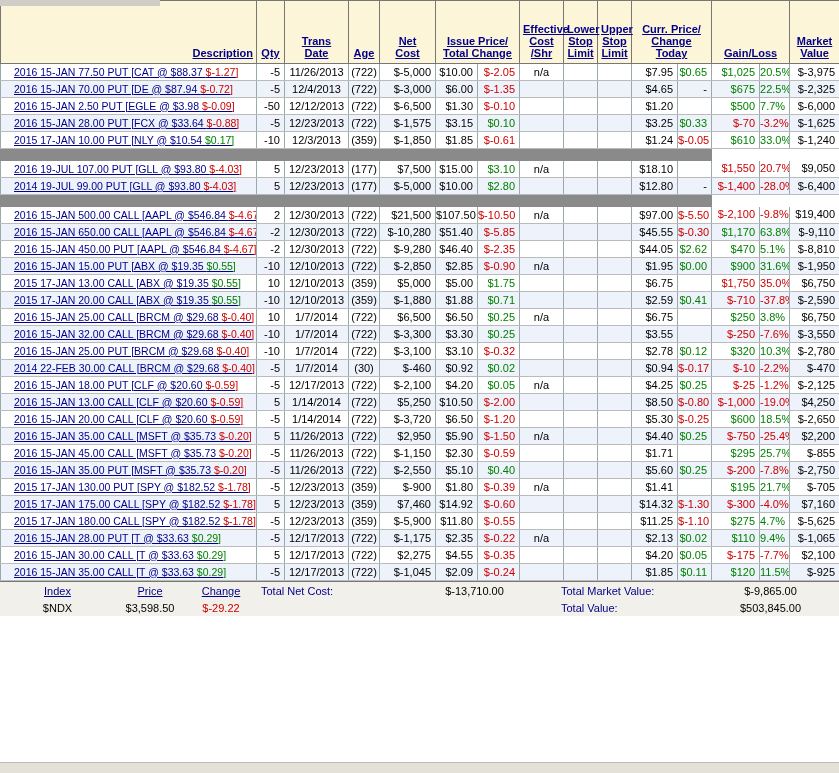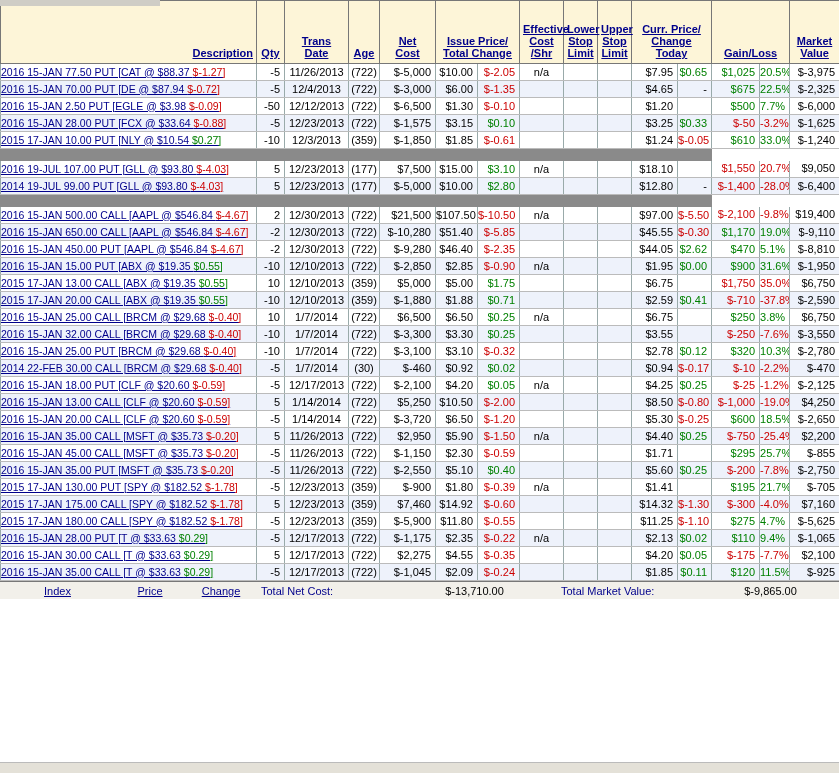--- a/index.html
+++ b/index.html
@@ -25,21 +25,21 @@
     border-right:1px solid #9aa;
     border-bottom:1px solid #bbb;
     font-size:11px;
     height:16px;
     line-height:15px;
     white-space:nowrap;
     overflow:hidden;
   }
   tr.row td{background:#ffffff;}
   tr.row.alt td{background:#eef2fb;}
-  td.desc{color:#00008b;text-decoration:underline;padding-left:0;font-size:10.5px;}
+  td.desc{color:#00008b;text-decoration:underline;padding-left:13px;font-size:10.5px;}
   td.num{text-align:right;padding-right:4px;}
   td.ctr{text-align:center;}
   .grn{color:#008000;}
   .red{color:#cc0000;}
   .blk{color:#000;}
   tr.spacer td{background:#8a8a8a;height:11px;border-left:1px solid #8a8a8a;border-right:1px solid #8a8a8a;border-bottom:1px solid #8a8a8a;}
   
   #footer{width:839px;border-top:1px solid #777;background:#f2f0ea;}
   .ftbl{width:839px;border-collapse:collapse;table-layout:fixed;}
   .ftbl td{border:0;background:#f2f0ea;font-size:11px;height:17px;line-height:16px;padding:0 4px;}
@@ -182,26 +182,26 @@
           <td class="ctr">12/23/2013</td>
           <td class="ctr">(722)</td>
           <td class="num">$-1,575</td>
           <td class="num">$3.15</td>
           <td class="num grn">$0.10</td>
           <td class="ctr"></td>
           <td class="ctr"></td>
           <td class="ctr"></td>
           <td class="num">$3.25</td>
           <td class="num grn">$0.33</td>
-          <td class="num red">$-50</td>
+          <td class="num red">$-70</td>
           <td class="num red">-3.2%</td>
           <td class="num">$-1,625</td>
         </tr>
         <tr class="row">
-          <td class="desc">2015 17-JAN 10.00 PUT [NLY @ $10.54 <span class="grn">$0.27]</span></td>
+          <td class="desc">2015 17-JAN 10.00 PUT [NLY @ $10.54 <span class="grn">$0.17]</span></td>
           <td class="num">-10</td>
           <td class="ctr">12/3/2013</td>
           <td class="ctr">(359)</td>
           <td class="num">$-1,850</td>
           <td class="num">$1.85</td>
           <td class="num red">$-0.61</td>
           <td class="ctr"></td>
           <td class="ctr"></td>
           <td class="ctr"></td>
           <td class="num">$1.24</td>
@@ -274,21 +274,21 @@
           <td class="ctr">(722)</td>
           <td class="num">$-10,280</td>
           <td class="num">$51.40</td>
           <td class="num red">$-5.85</td>
           <td class="ctr"></td>
           <td class="ctr"></td>
           <td class="ctr"></td>
           <td class="num">$45.55</td>
           <td class="num red">$-0.30</td>
           <td class="num grn">$1,170</td>
-          <td class="num grn">19.0%</td>
+          <td class="num grn">63.8%</td>
           <td class="num">$-9,110</td>
         </tr>
         <tr class="row">
           <td class="desc">2016 15-JAN 450.00 PUT [AAPL @ $546.84 <span class="red">$-4.67]</span></td>
           <td class="num">-2</td>
           <td class="ctr">12/30/2013</td>
           <td class="ctr">(722)</td>
           <td class="num">$-9,280</td>
           <td class="num">$46.40</td>
           <td class="num red">$-2.35</td>
@@ -641,18 +641,27 @@
       <tbody id="fbody">
           <tr>
             <td class="idxhdr">Index</td>
             <td class="idxhdr">Price</td>
             <td class="idxhdr">Change</td>
             <td class="flabel">Total Net Cost:</td>
             <td class="fval">$-13,710.00</td>
             <td class="flabel">Total Market Value:</td>
             <td class="fval">$-9,865.00</td>
           </tr>
+          <tr>
+            <td class="fval">$NDX</td>
+            <td class="fval">$3,598.50</td>
+            <td class="fval red">$-29.22</td>
+            <td></td>
+            <td></td>
+            <td class="flabel">Total Value:</td>
+            <td class="fval">$503,845.00</td>
+          </tr>
         </tbody>
     </table>
   </div>
 
   <div id="botbar"></div>
 </div>
 
 </body></html>

